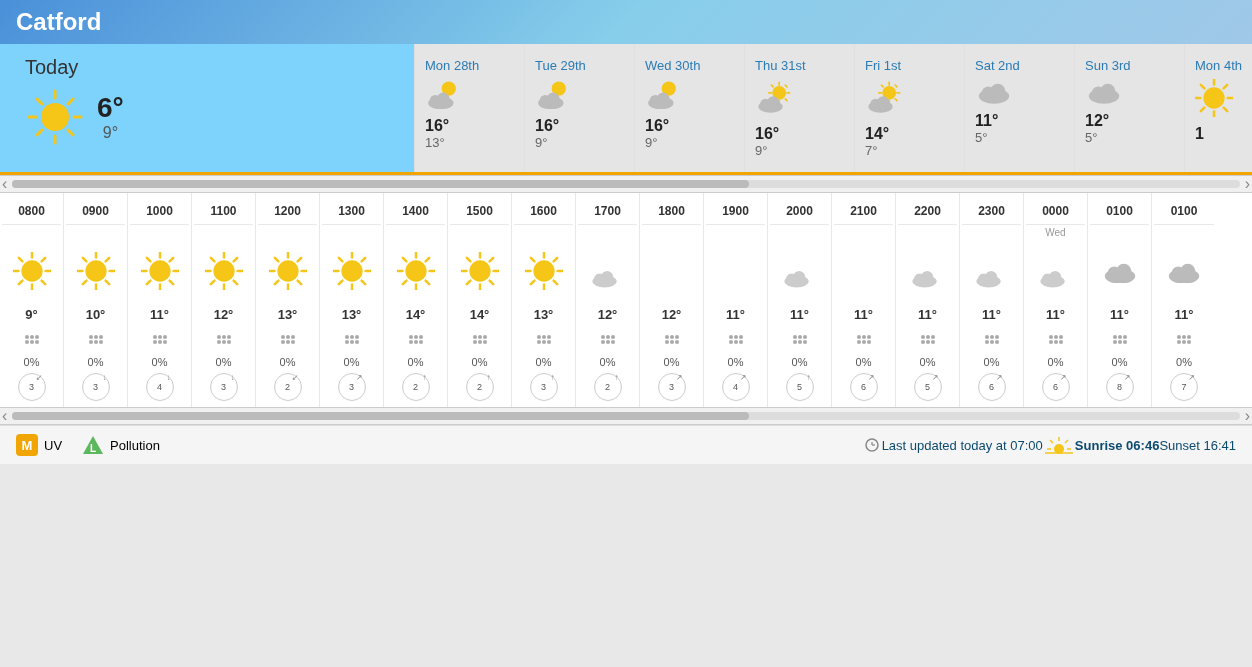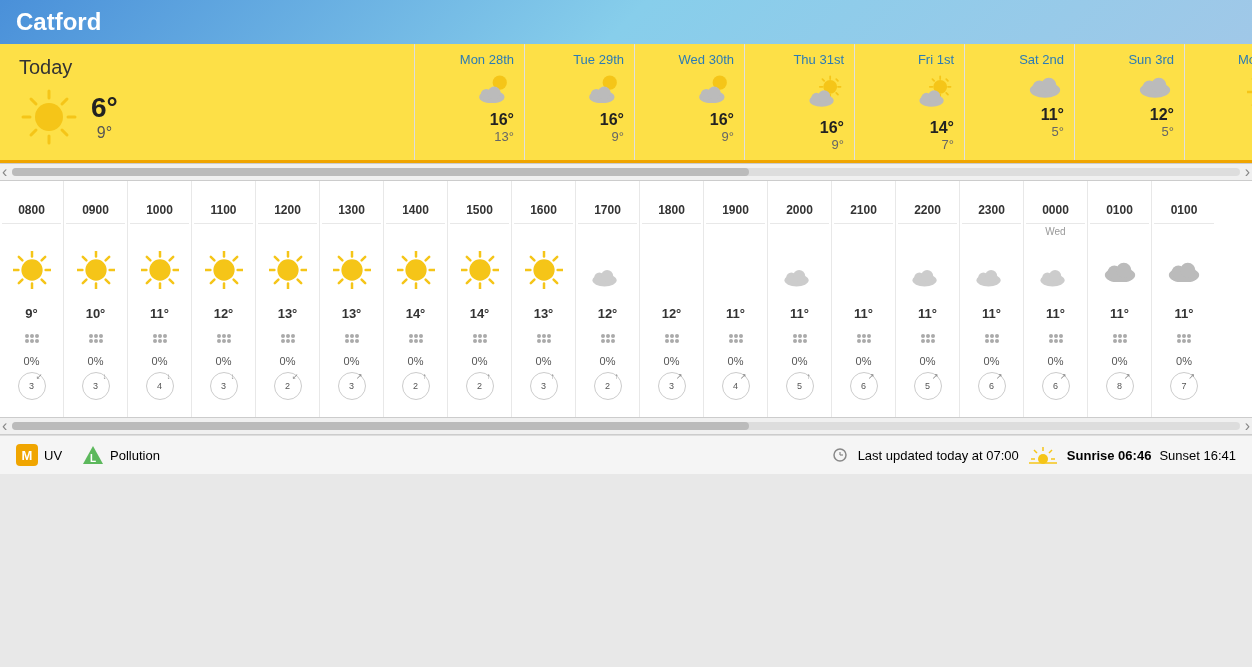--- a/index.html
+++ b/index.html
@@ -21,22 +21,22 @@
 
     
     .top-row {
       display: flex;
       border-bottom: 3px solid #f0a500;
     }
 
     .today-panel {
       width: 415px;
       min-width: 415px;
-      background: #fde047;
-      padding: 12px 19px;
+      background: #7dd3fc;
+      padding: 12px 25px;
       border-right: 1px solid #ddd;
     }
 
     .today-label {
       font-size: 20px;
       color: #333;
       margin-bottom: 8px;
     }
 
     .today-content {
@@ -74,23 +74,23 @@
     }
 
     .forecast-days {
       display: flex;
       overflow-x: auto;
     }
 
     .forecast-day {
       min-width: 110px;
       border-right: 1px solid #e0e0e0;
-      padding: 8px 10px;
-      text-align: right;
-      background: #fde047;
+      padding: 14px 10px;
+      text-align: left;
+      background: #e5e5e5;
     }
 
     .forecast-day:last-child { border-right: none; }
 
     .forecast-day-name {
       font-size: 13px;
       color: #2b7bb5;
       margin-bottom: 6px;
     }
 
@@ -136,21 +136,21 @@
 
     .hourly-table {
       display: flex;
       min-width: 1220px;
     }
 
     .hour-col {
       min-width: 64px;
       border-right: 1px solid #e8e8e8;
       text-align: center;
-      padding: 15px 2px;
+      padding: 4px 2px;
     }
 
     .hour-col:last-child { border-right: none; }
 
     .hour-label {
       font-size: 12px;
       color: #333;
       font-weight: bold;
       height: 28px;
       display: flex;
@@ -240,22 +240,21 @@
 
     .uv-item, .poll-item {
       display: flex;
       align-items: center;
       gap: 6px;
     }
 
     .bottom-right {
       display: flex;
       align-items: center;
-      gap: 8px;
-      color: #000000;
+      color: #0c4a6e;
       font-size: 13px;
     }
 
     
     .wind-circle {
       width: 28px;
       height: 28px;
       border-radius: 50%;
       border: 1px solid #ccc;
       display: flex;

